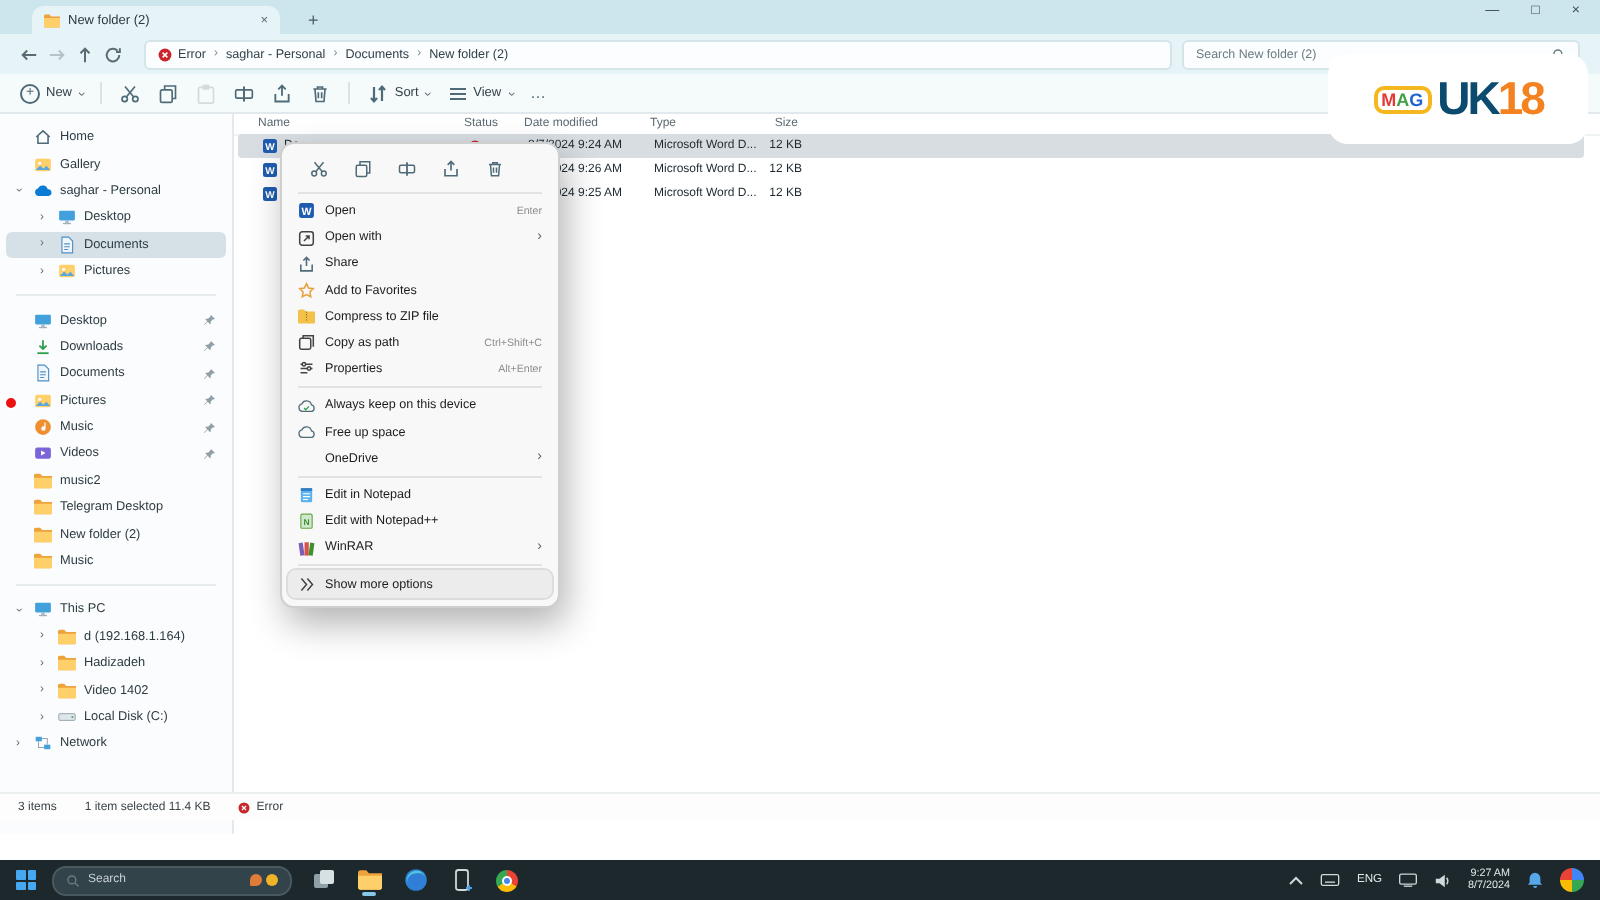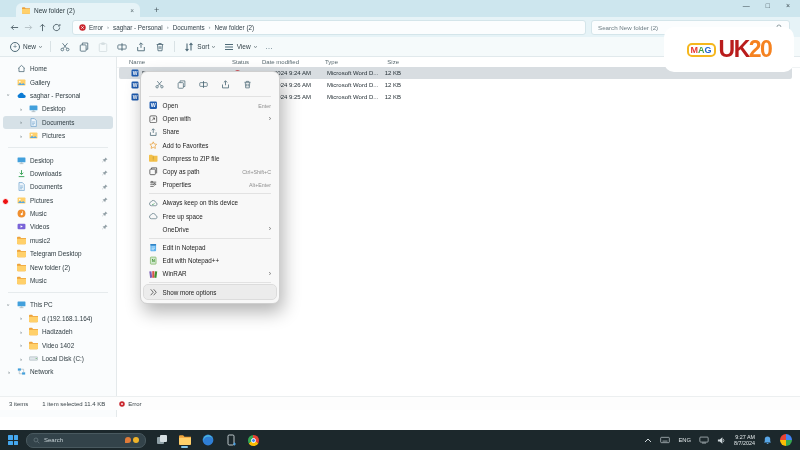--- a/index.html
+++ b/index.html
@@ -115,21 +115,21 @@
   .tray-ic{width:10px;height:8px}
   .clock{text-align:right;font-size:5.4px;line-height:6.2px;color:#e2e8ea}
 
   
   #maglogo{position:absolute;right:6px;top:27px;width:130px;height:45px;background:#fff;border-radius:10px;
     display:flex;align-items:center;justify-content:center;gap:3px;z-index:80;}
   .mag-badge{border:2px solid #f5b71e;border-radius:5px;padding:0px 2px;font-size:9px;font-weight:bold;
     background:#fff;display:flex;}
   .mag-badge .m{color:#e53935}.mag-badge .a{color:#43a047}.mag-badge .g{color:#1e63d0}
   .logo-big{font-size:23px;font-weight:bold;letter-spacing:-1.5px;line-height:1}
-  .logo-big .dark{color:#b91c1c}.logo-big .orange{color:#f58220}
+  .logo-big .dark{color:#0c4a6e}.logo-big .orange{color:#f58220}
 </style>
 </head>
 <body>
 
 <div id="screen">
 
   <div id="explorer">
 
     <div id="tabstrip">
       <div class="tab">
@@ -773,21 +773,21 @@
       </div>
   </div>
 
   <div id="maglogo">
     <span class="mag-badge">
       <span class="m">M</span>
       <span class="a">A</span>
       <span class="g">G</span>
     </span>
     <span class="logo-big">
-      <span class="dark">UK</span><span class="orange">20</span>
+      <span class="dark">UK</span><span class="orange">18</span>
     </span>
   </div>
 
   <div id="taskbar">
     <div class="tb-left">
       <span class="start">
           <span></span>
           <span></span>
           <span></span>
           <span></span>

